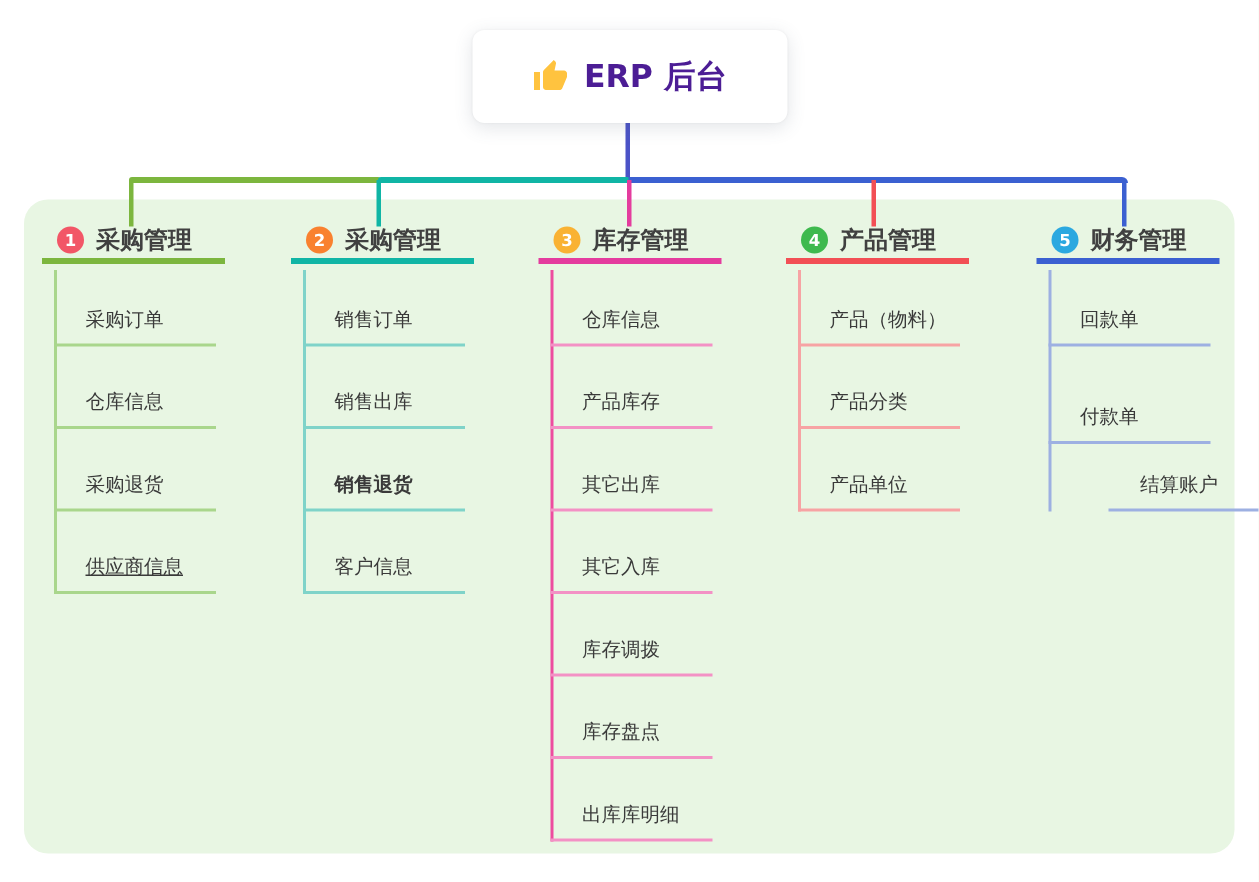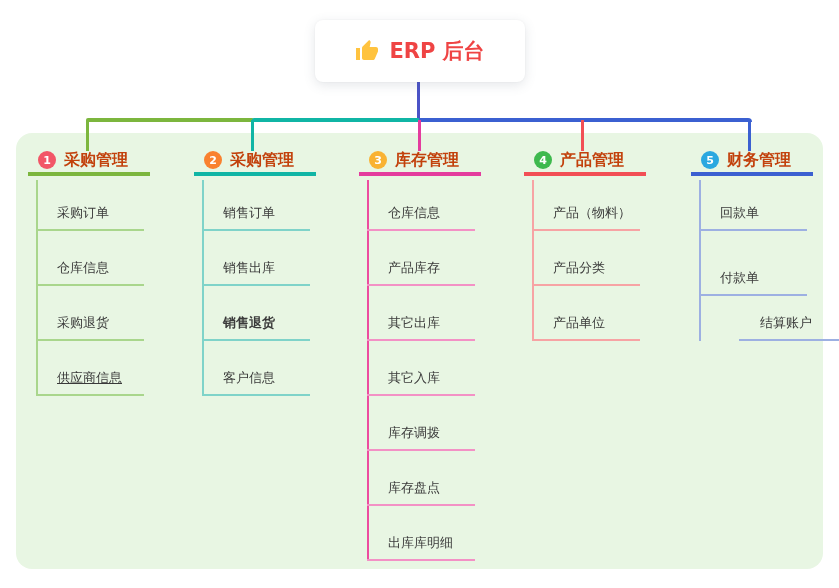--- a/index.html
+++ b/index.html
@@ -10,21 +10,21 @@
   
   .panel { position:absolute; left:16px; top:133px; width:807px; height:436px;
            background:#E8F6E3; border-radius:16px; z-index:0; }
 
   
   .root-card { position:absolute; left:315px; top:20px; width:210px; height:62px;
                background:#ffffff; border-radius:8px; z-index:3;
                box-shadow:0 3px 12px rgba(90,100,120,.16), 0 0 2px rgba(0,0,0,.05);
                display:flex; align-items:center; justify-content:center; gap:10px;
                cursor:pointer; }
-  .root-card .root-label { font-size:21px; font-weight:600; color:#ef4444; }
+  .root-card .root-label { font-size:21px; font-weight:600; color:#4c1d95; }
   .thumb-icon { width:24px; height:24px; display:inline-flex; }
 
   
   .conn { position:absolute; z-index:1; }
   .stem   { left:417px; top:82px;  width:3px;  height:38px; }
   .seg    { top:118px; height:4px; border-radius:2px; }
   .seg1   { left:86px;  width:168px; }
   .seg2   { left:252px; width:168px; }
   .seg3   { left:419px; width:333px; border-radius:0 4px 0 0; }
   .drop   { top:120px; width:3px; height:31px; }
@@ -38,21 +38,21 @@
   .branch { position:absolute; top:148px; width:122px; z-index:2; }
   .b1 { left:28px; }  .b2 { left:194px; } .b3 { left:359px; }
   .b4 { left:524px; } .b5 { left:691px; }
 
   .branch-header { height:28px; display:flex; align-items:center; gap:8px;
                    padding-left:10px; border-bottom:4px solid var(--line);
                    cursor:pointer; white-space:nowrap; }
   .badge { width:18px; height:18px; border-radius:50%; background:var(--badge);
            color:#fff; font-size:11px; font-weight:bold; flex:0 0 18px;
            display:flex; align-items:center; justify-content:center; }
-  .branch-label { font-size:16px; font-weight:600; color:#c2410c; }
+  .branch-label { font-size:16px; font-weight:600; color:#404040; }
 
   .rail { position:absolute; left:8px; top:32px; width:2px; background:var(--rail); }
 
   .node-item { position:absolute; left:8px; width:108px; height:32px;
                border-bottom:2px solid var(--sub);
                display:flex; align-items:flex-end; padding:0 0 7px 21px;
                font-size:13px; color:#3a3a3a; white-space:nowrap; cursor:pointer; }
 </style>
 </head>
 <body>

